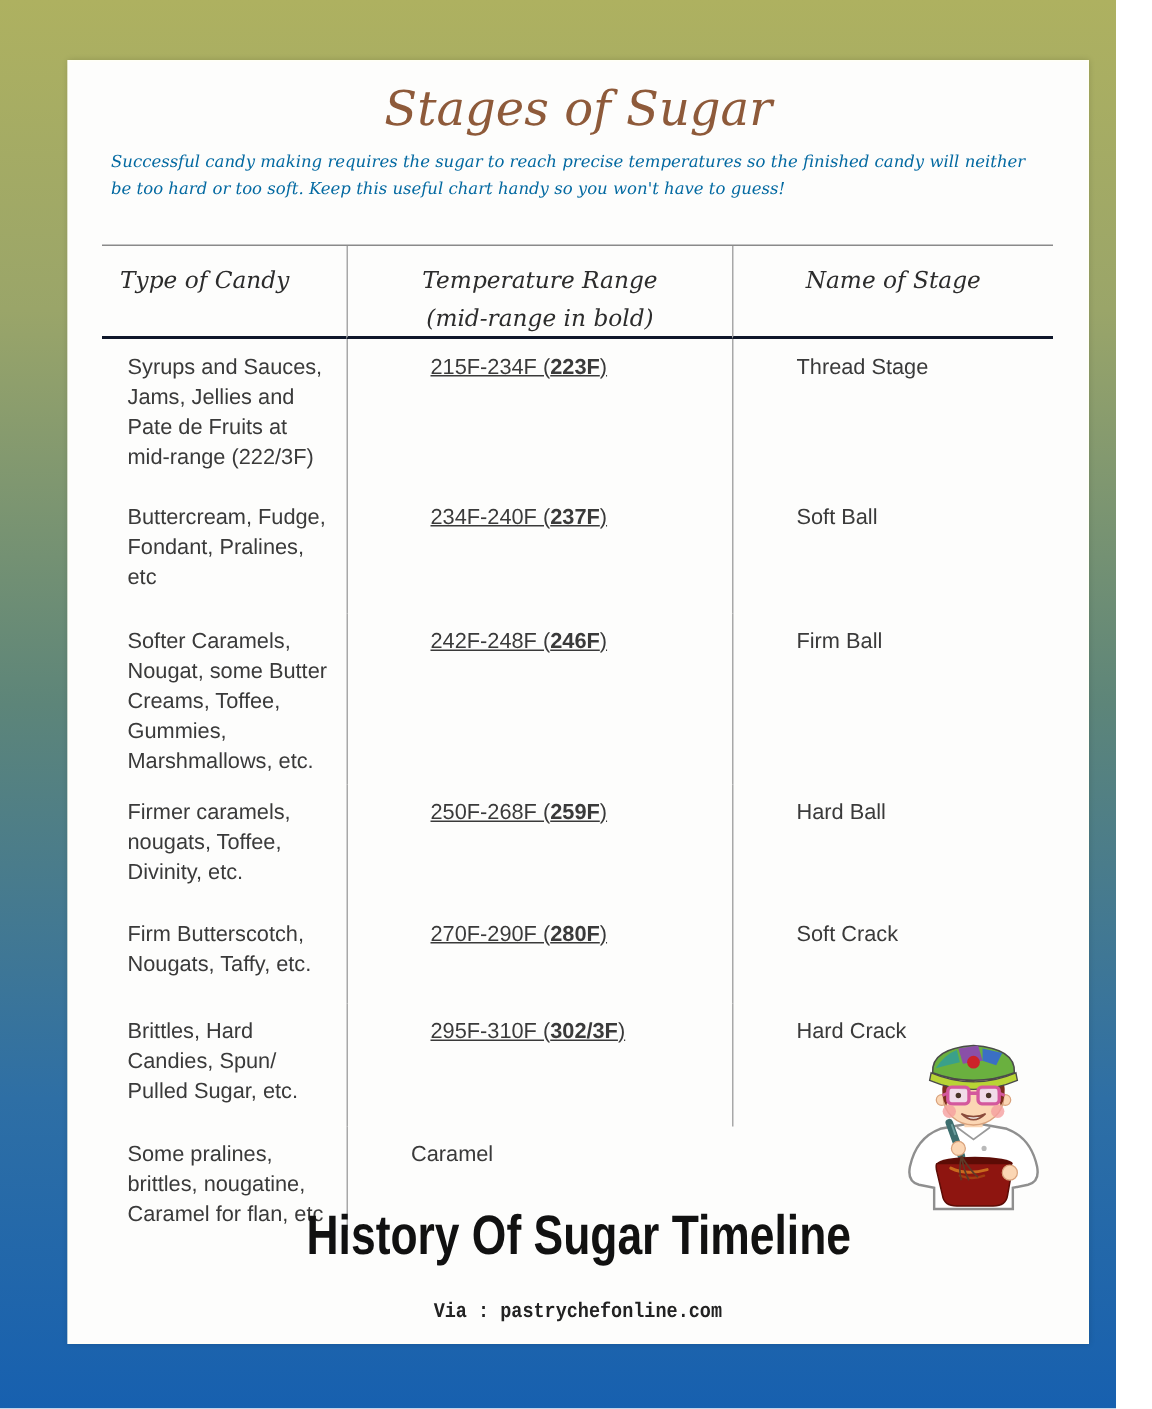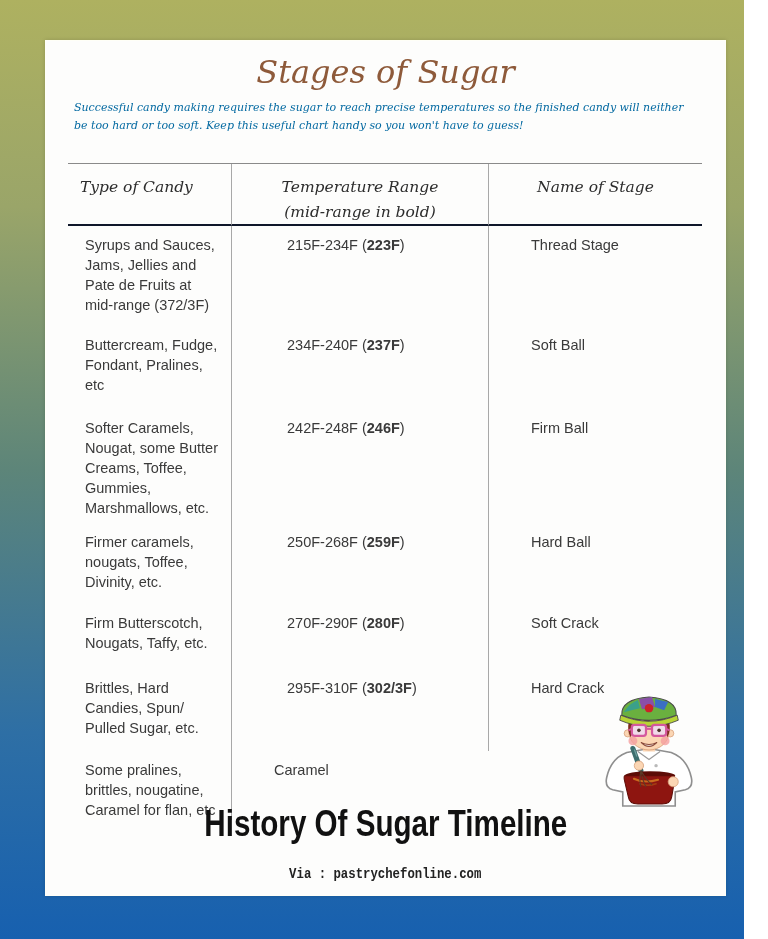--- a/index.html
+++ b/index.html
@@ -30,21 +30,21 @@
     color:#3a3a3a;
   }
   .cell { background:transparent; }
   .c2, .c3 { border-left:1px solid #a8a8a8; }
   .hcell { border-bottom:2px solid #0f172a; height:62px; padding-top:11px;
            font-size:15.5px; color:#2c2c2c; line-height:1.62; }
   .hc1 { padding-left:12px; text-align:left; }
   .hc2, .hc3 { text-align:center; }
   .body-cell { font-size:14.5px; line-height:1.38; }
   .c1.body-cell { padding:9px 8px 0 17px; }
-  .c2.body-cell { padding:9px 0 0 55px; }
+  .c2.body-cell { padding:9px 0 0 55px;text-decoration:underline; }
   .c3.body-cell { padding:9px 0 0 42px; }
   .r0 { min-height:100px; }
   .r1 { min-height:83px; }
   .r2 { min-height:114px; }
   .r3 { min-height:81px; }
   .r4 { min-height:65px; }
   .r5 { min-height:82px; }
   .r6 { min-height:50px; }
   .temp b { font-weight:700; }
   
@@ -80,21 +80,21 @@
         <div>Type of Candy</div>
       </div>
       <div class="cell hcell hc2 c2 script">
         <div>Temperature Range</div>
         <div>(mid-range in bold)</div>
       </div>
       <div class="cell hcell hc3 c3 script">
         <div>Name of Stage</div>
       </div>
 
-      <div class="cell body-cell c1 r0">Syrups and Sauces, Jams, Jellies and Pate de Fruits at mid-range (372/3F)</div>
+      <div class="cell body-cell c1 r0">Syrups and Sauces, Jams, Jellies and Pate de Fruits at mid-range (222/3F)</div>
       <div class="cell body-cell c2 r0 temp"><span>215F-234F (</span><b>223F</b><span>)</span></div>
       <div class="cell body-cell c3 r0">Thread Stage</div>
 
       <div class="cell body-cell c1 r1">Buttercream, Fudge, Fondant, Pralines, etc</div>
       <div class="cell body-cell c2 r1 temp"><span>234F-240F (</span><b>237F</b><span>)</span></div>
       <div class="cell body-cell c3 r1">Soft Ball</div>
 
       <div class="cell body-cell c1 r2">Softer Caramels, Nougat, some Butter Creams, Toffee, Gummies, Marshmallows, etc.</div>
       <div class="cell body-cell c2 r2 temp"><span>242F-248F (</span><b>246F</b><span>)</span></div>
       <div class="cell body-cell c3 r2">Firm Ball</div>

